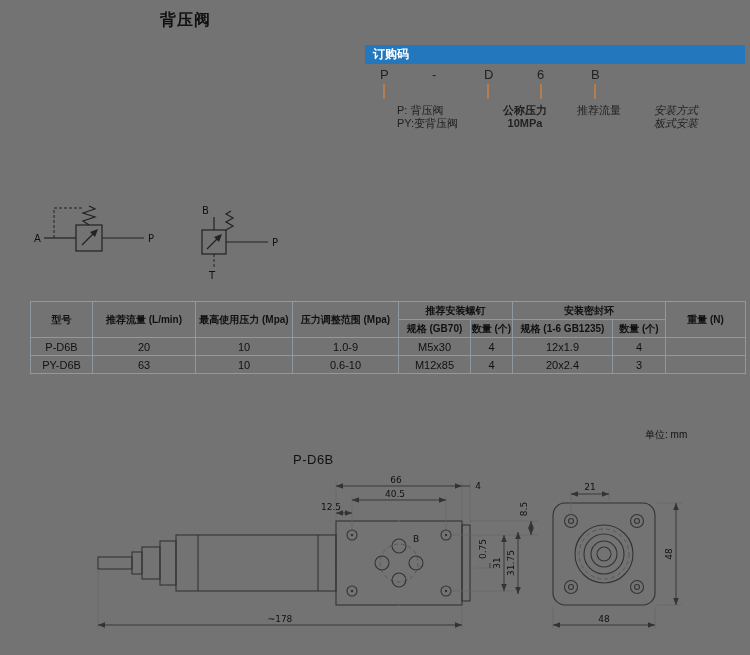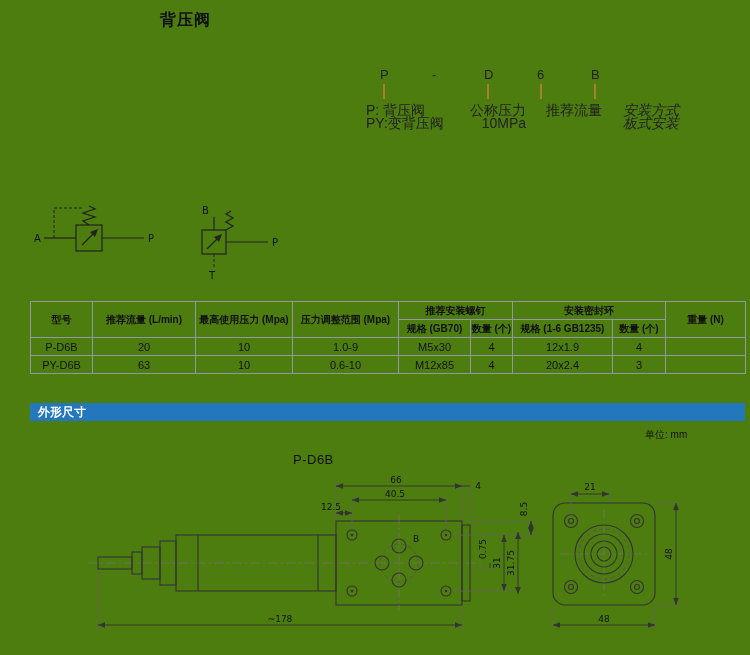--- a/index.html
+++ b/index.html
@@ -2,41 +2,41 @@
 <html><head>
 <meta charset="utf-8">
 <style>
   * { margin:0; padding:0; box-sizing:border-box; }
   html,body { background:#fff; }
   body {
     width:750px; height:655px;
     font-family:"Liberation Sans","DejaVu Sans",sans-serif;
     color:#111;
   }
-  .page { position:relative; width:750px; height:655px; background:#4d7c0f; overflow:hidden; }
+  .page { position:relative; width:750px; height:655px; background:#737373; overflow:hidden; }
   .abs { position:absolute; }
 
   .title { left:160px; top:10px; font-size:16px; font-weight:bold; letter-spacing:1px; }
 
   .bar {
     background:#2377bd; color:#fff; font-size:12px; font-weight:bold;
     height:19px; line-height:19px; padding-left:8px;
   }
   .bar-order { left:365px; top:45px; width:380px; }
   .bar-tech  { left:30px;  top:283px; width:715px; height:18px; line-height:18px; }
   .bar-dims  { left:30px;  top:403px; width:715px; height:18px; line-height:18px; }
 
   .code { position:absolute; top:67px; font-size:13px; color:#222; }
   .c0 { left:380px; } .c1 { left:432px; } .c2 { left:484px; } .c3 { left:537px; } .c4 { left:591px; }
 
   .ticks { left:365px; top:83px; width:380px; height:18px; }
 
-  .desc { position:absolute; top:104px; font-size:14px; line-height:13px; color:#222; }
+  .desc { position:absolute; top:104px; font-size:11px; line-height:13px; color:#222;margin-left:31px; }
   .d1 { left:366px; }
-  .d2 { left:462px; width:64px; text-align:right; }
+  .d2 { left:462px; width:64px; text-align:center;font-weight:bold; }
   .d3 { left:546px; }
   .d4 { left:623px;font-style:italic; }
 
   .sym1 { left:32px;  top:198px; width:130px; height:78px; }
   .sym2 { left:180px; top:202px; width:110px; height:78px; }
 
   table.params {
     position:absolute; left:30px; top:301px; width:715px;
     border-collapse:collapse; table-layout:fixed;
   }
@@ -64,20 +64,21 @@
   .symline { stroke:#222; fill:none; stroke-width:1.2; }
   .symdash { stroke:#222; fill:none; stroke-width:1; stroke-dasharray:3 2; }
 </style>
 </head>
 <body>
 
 <div class="page">
 
   <div class="abs title">背压阀</div>
 
+  <div class="abs bar bar-order">订购码</div>
 
   <span class="code c0">P</span>
   <span class="code c1">-</span>
   <span class="code c2">D</span>
   <span class="code c3">6</span>
   <span class="code c4">B</span>
 
   <svg class="abs ticks" viewBox="0 0 380 18">
     <g stroke="#d9843c" stroke-width="1.3">
       <line x1="19" y1="1" x2="19" y2="16"></line>
@@ -181,21 +182,20 @@
         <td>0.6-10</td>
         <td>M12x85</td>
         <td>4</td>
         <td>20x2.4</td>
         <td>3</td>
         <td></td>
       </tr>
     </tbody>
   </table>
 
-  <div class="abs bar bar-dims">外形尺寸</div>
   <div class="abs unit-note">单位: mm</div>
   <div class="abs drawing-title">P-D6B</div>
 
   <svg class="abs drawing" viewBox="0 0 700 180">
     <defs>
       <marker id="arw" markerWidth="9" markerHeight="8" refX="8" refY="4" orient="auto-start-reverse">
         <path d="M0,0.8 L8,4 L0,7.2 Z" fill="#333"></path>
       </marker>
     </defs>
 

